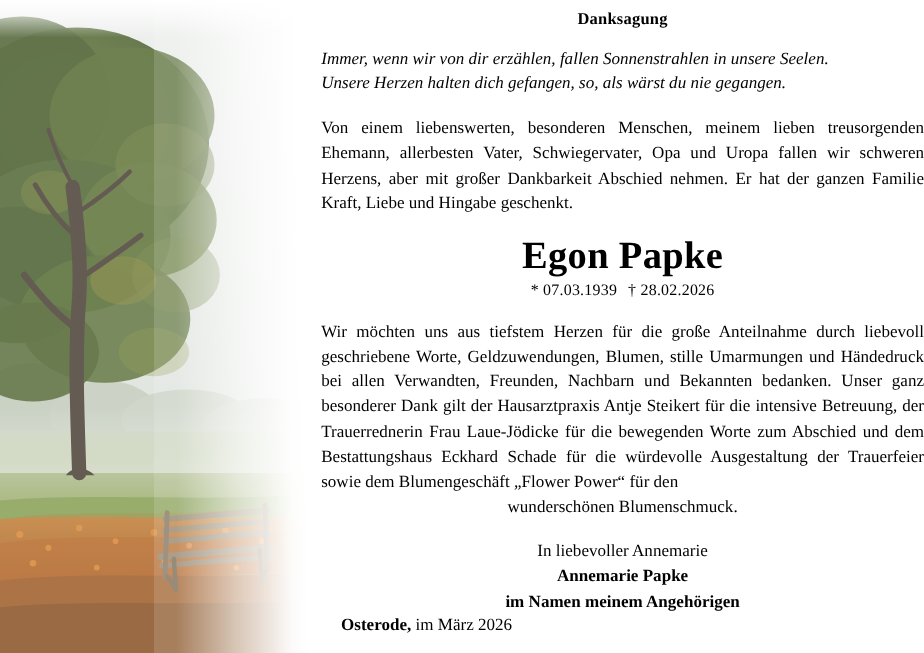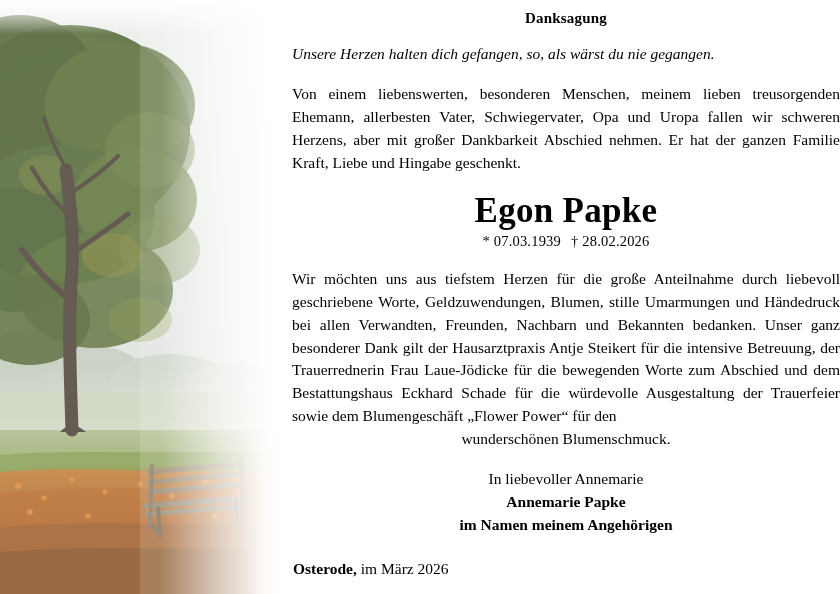--- a/index.html
+++ b/index.html
@@ -125,21 +125,21 @@
   .closing {
     text-align: center;
     font-size: 15.5px;
     line-height: 1.5;
     margin-top: 16px;
   }
   .closing .bold { font-weight: bold; }
 
   .place {
     position: absolute;
-    left: 13px;
+    left: 30px;
     bottom: 16px;
     font-size: 15.5px;
   }
   .place .bold { font-weight: bold; }
 </style>
 </head>
 <body>
 
 <div class="page">
 
@@ -260,20 +260,21 @@
     </svg>
     <div class="photo-fade"></div>
     <div class="photo-fade-top"></div>
   </div>
 
   <div class="text-col">
 
     <div class="heading">Danksagung</div>
 
     <div class="verse">
+      <div>Immer, wenn wir von dir erzählen, fallen Sonnenstrahlen in unsere Seelen.</div>
       <div>Unsere Herzen halten dich gefangen, so, als wärst du nie gegangen.</div>
     </div>
 
     <p class="para">Von einem liebenswerten, besonderen Menschen, meinem lieben treusorgenden Ehemann, allerbesten Vater, Schwiegervater, Opa und Uropa fallen wir schweren Herzens, aber mit großer Dankbarkeit Abschied nehmen. Er hat der ganzen Familie Kraft, Liebe und Hingabe geschenkt.</p>
 
     <div class="name-block">
       <div class="name">Egon Papke</div>
       <div class="dates">
         <span>* 07.03.1939</span><span class="gap"></span><span>† 28.02.2026</span>
       </div>

